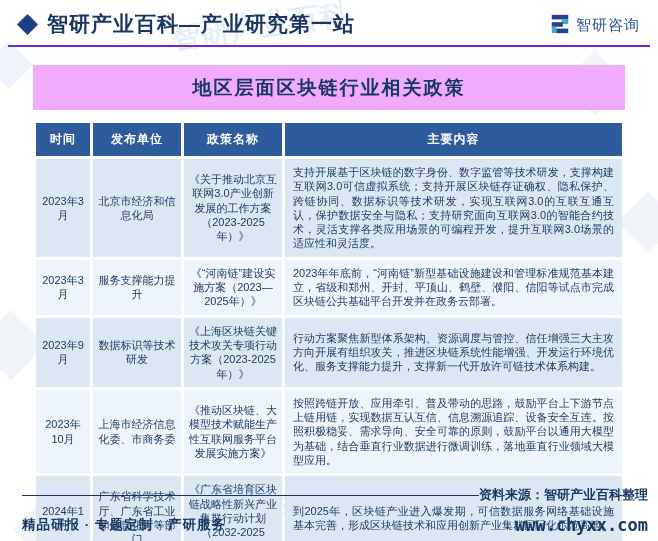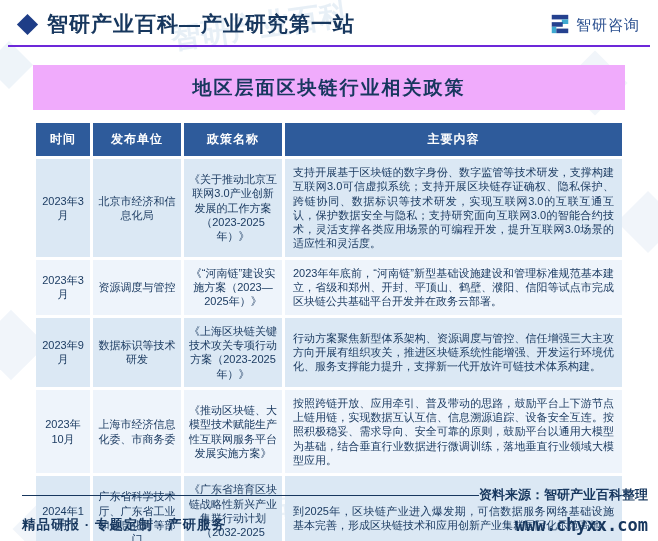--- a/index.html
+++ b/index.html
@@ -168,21 +168,21 @@
   </thead>
   <tbody>
     <tr class="row-odd">
       <td>2023年3月</td>
       <td>北京市经济和信息化局</td>
       <td>《关于推动北京互联网3.0产业创新发展的工作方案（2023-2025年）》</td>
       <td class="content">支持开展基于区块链的数字身份、数字监管等技术研发，支撑构建互联网3.0可信虚拟系统；支持开展区块链存证确权、隐私保护、跨链协同、数据标识等技术研发，实现互联网3.0的互联互通互认，保护数据安全与隐私；支持研究面向互联网3.0的智能合约技术，灵活支撑各类应用场景的可编程开发，提升互联网3.0场景的适应性和灵活度。</td>
     </tr>
     <tr class="row-even">
       <td>2023年3月</td>
-      <td>资源调度与管控</td>
+      <td>服务支撑能力提升</td>
       <td>《“河南链”建设实施方案（2023—2025年）》</td>
       <td class="content">2023年年底前，“河南链”新型基础设施建设和管理标准规范基本建立，省级和郑州、开封、平顶山、鹤壁、濮阳、信阳等试点市完成区块链公共基础平台开发并在政务云部署。</td>
     </tr>
     <tr class="row-odd">
       <td>2023年9月</td>
       <td>数据标识等技术研发</td>
       <td>《上海区块链关键技术攻关专项行动方案（2023-2025年）》</td>
       <td class="content">行动方案聚焦新型体系架构、资源调度与管控、信任增强三大主攻方向开展有组织攻关，推进区块链系统性能增强、开发运行环境优化、服务支撑能力提升，支撑新一代开放许可链技术体系构建。</td>
     </tr>
     <tr class="row-even">

